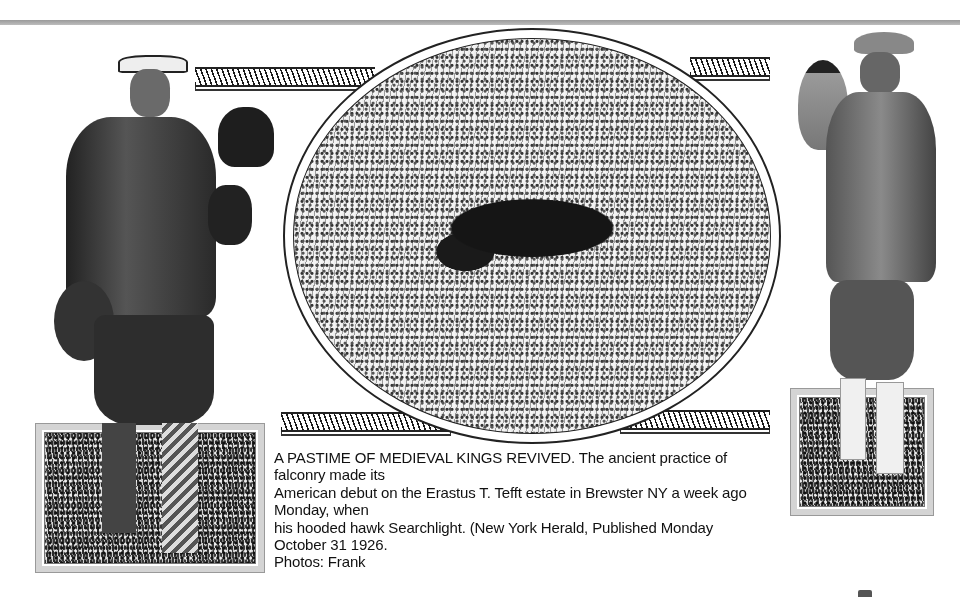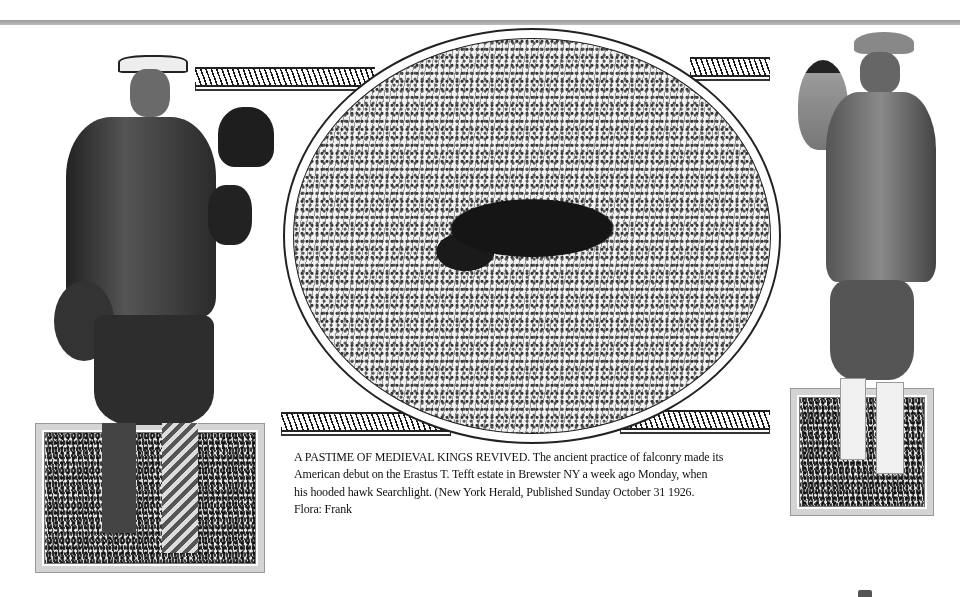--- a/index.html
+++ b/index.html
@@ -45,23 +45,23 @@
       background:
         radial-gradient(circle at 30% 60%, #111 0 1px, transparent 2px) 0 0/6px 5px,
         radial-gradient(circle at 70% 30%, #eee 0 1px, transparent 2px) 0 0/5px 7px,
         repeating-linear-gradient(80deg, #2a2a2a 0 2px, #8a8a8a 2px 3px, #3a3a3a 3px 5px, #d0d0d0 5px 6px);
     }
     .figure {
       position: absolute;
     }
     .figure .part { position: absolute; background: #2b2b2b; }
     .caption {
-      position: absolute; left: 294px; top: 449px; width: 480px;
-      font-family: Liberation Serif, serif;
-      font-size: 12px; line-height: 17.4px; color: #111;
+      position: absolute; left: 274px; top: 449px; width: 480px;
+      font-family: Liberation Sans, sans-serif;
+      font-size: 15px; line-height: 17.4px; color: #111;
       letter-spacing: -0.15px;
     }
     .page-num {
       position: absolute; left: 858px; top: 590px; width: 14px; height: 7px;
       background: #555; border-radius: 2px 2px 0 0;
     }
   </style>
 </head>
 <body>
 
@@ -96,17 +96,17 @@
   <div class="part" style="left:8px; top:30px; width:50px; height:90px; border-radius:50% 50% 40% 40%; background:linear-gradient(#222 15%,#9a9a9a 15%,#777);"></div>
   <div class="part" style="left:36px; top:62px; width:110px; height:190px; border-radius:30% 30% 10% 10%; background:linear-gradient(90deg,#555,#8a8a8a 50%,#444);"></div>
   <div class="part" style="left:40px; top:250px; width:84px; height:100px; border-radius:20% 20% 30% 30%; background:#555;"></div>
   <div class="part" style="left:50px; top:348px; width:24px; height:80px; background:#f0f0f0; border:1px solid #999;"></div>
   <div class="part" style="left:86px; top:352px; width:26px; height:90px; background:#f0f0f0; border:1px solid #999;"></div>
 </div>
 
 <div class="caption">
   <div>A PASTIME OF MEDIEVAL KINGS REVIVED.  The ancient practice of falconry made its</div>
   <div>American debut on the Erastus T. Tefft estate in Brewster NY a week ago Monday, when</div>
-  <div>his hooded hawk Searchlight. (New York Herald,  Published Sunday October 31 1926.</div>
-  <div>Flora: Frank</div>
+  <div>his hooded hawk Searchlight. (New York Herald,  Published Monday October 31 1926.</div>
+  <div>Photos: Frank</div>
 </div>
 
 <div class="page-num"></div>
 
 </body></html>

